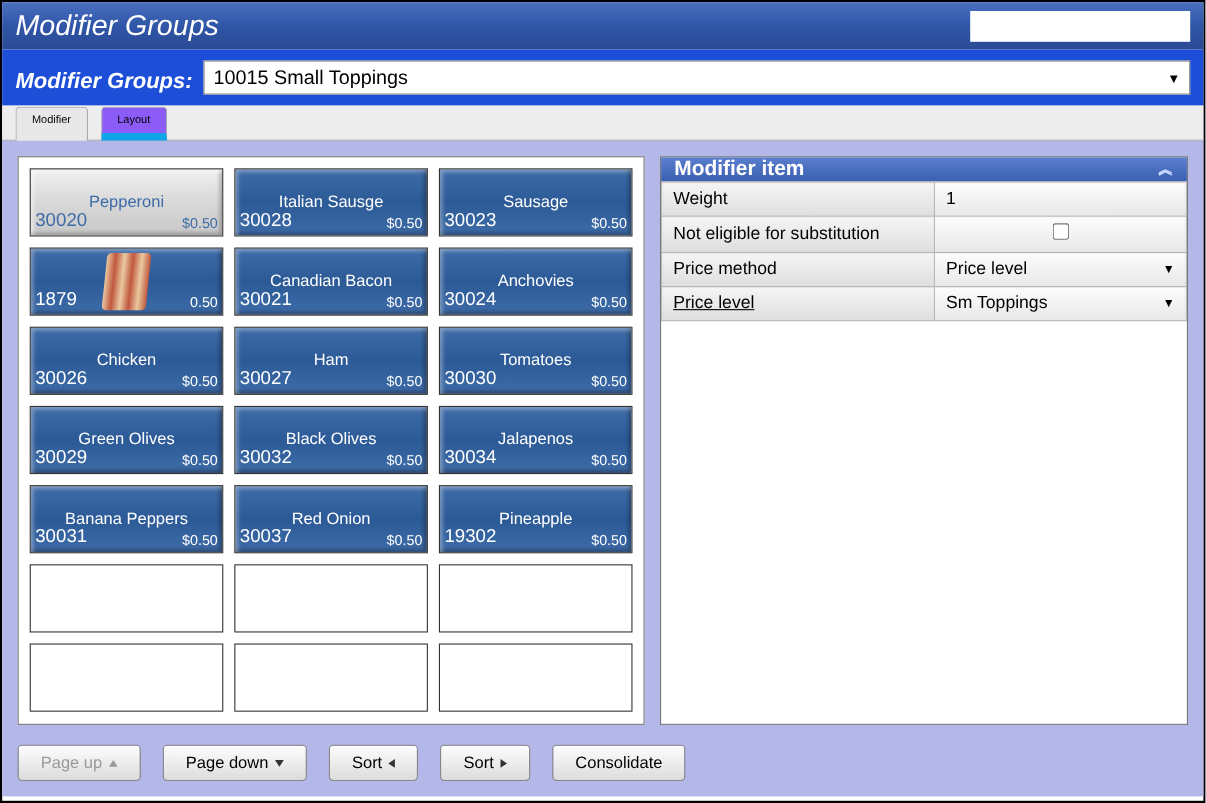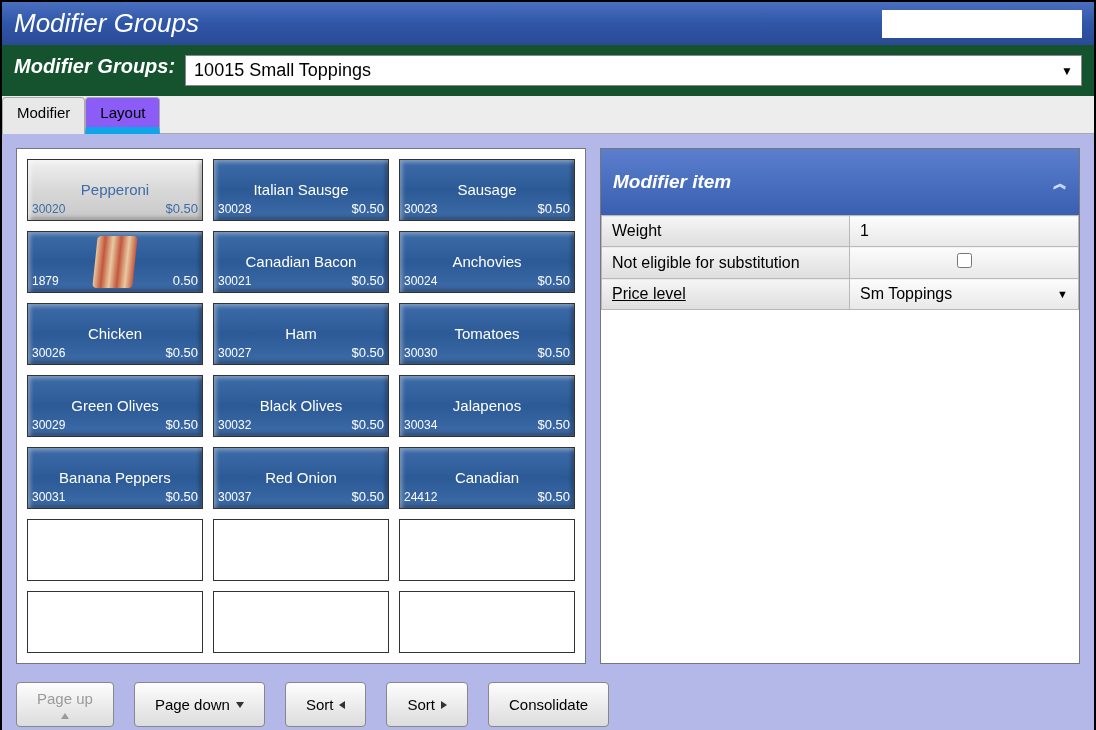--- a/index.html
+++ b/index.html
@@ -1,53 +1,53 @@
 <!DOCTYPE html>
 <html><head>
 <meta charset="utf-8">
 <style>
 * { box-sizing: border-box; margin: 0; padding: 0; font-family: Tahoma, Arial, sans-serif; }
 body { background: #fff; }
 .window { border: 2px solid #000; width: 1096px; height: 730px; position: relative; background: #fff; }
 .titlebar { background: linear-gradient(to bottom, #4a6fbf 0%, #3056a8 50%, #2a4a94 100%); color: #fff; padding: 6px 12px; font-size: 26px; font-style: italic; font-weight: 400; display: flex; justify-content: space-between; align-items: center; }
 .titlebar .blank { background: #fff; width: 200px; height: 28px; }
-.subbar { background: #14532d; padding: 10px 12px; display: flex; align-items: flex-start; gap: 10px; }
+.subbar { background: #1d4ed8; padding: 10px 12px; display: flex; align-items: flex-end; gap: 10px; }
 .subbar-label { color: #fff; font-size: 20px; font-style: italic; font-weight: bold; }
 .dropdown { flex: 1; background: #fff; border: 1px solid #888; padding: 4px 8px; font-size: 18px; display: flex; justify-content: space-between; align-items: center; cursor: pointer; }
 .dropdown .caret { font-size: 12px; }
 .tabstrip { background: #ededed; border-bottom: 1px solid #aaa; display: flex; }
-.tab { padding: 6px 14px; font-size: 15px; border: 1px solid #aaa; border-bottom: none; background: #e8e8e8; cursor: pointer; border-top-left-radius: 4px; border-top-right-radius: 4px; position: relative; top: 1px;}
+.tab { padding: 6px 14px; font-size: 10px; border: 1px solid #aaa; border-bottom: none; background: #e8e8e8; cursor: pointer; border-top-left-radius: 4px; border-top-right-radius: 4px; position: relative; top: 1px; margin-left: 12px;}
 .tab.active { background: #8b5cf6; border-bottom: 7px solid #0ea5e9;}
 .content { background: #b3b8e8; padding: 14px; height: 596px; display: flex; flex-direction: column; }
 .panels { display: flex; gap: 14px; flex: 1; }
 .grid-panel { background: #fff; border: 1px solid #777; padding: 10px; flex: 0 0 560px; }
 .grid { display: grid; grid-template-columns: repeat(3, 176px); grid-auto-rows: 62px; gap: 10px; }
 .tile { border: 1px solid #333; background: linear-gradient(to bottom, #3e6ca8 0%, #2c5a96 50%, #3e6ca8 100%); color: #fff; position: relative; cursor: pointer; box-shadow: inset 2px 2px 4px rgba(255,255,255,0.4), inset -2px -2px 4px rgba(0,0,0,0.4); display: flex; align-items: center; justify-content: center; }
 .tile .tname { font-size: 15px; text-align: center; line-height: 1.1; }
-.tile .tcode { position: absolute; left: 4px; bottom: 4px; font-size: 12px; }
+.tile .tcode { position: absolute; left: 4px; bottom: 4px; font-size: 17px; }
 .tile .tprice { position: absolute; right: 4px; bottom: 4px; font-size: 13px; }
 .tile.selected { background: linear-gradient(to bottom, #f0f0f0 0%, #d8d8d8 50%, #c8c8c8 100%); color: #3e6ca8; border: 1px solid #333; box-shadow: inset 2px 2px 4px rgba(255,255,255,0.7), inset -2px -2px 4px rgba(0,0,0,0.3);}
 .tile.bacon-img { display:flex; align-items:center; justify-content:center;}
 .bacon { width: 40px; height: 52px; background: linear-gradient(90deg, #e9c9a0 0%, #c1573e 20%, #e9c9a0 40%, #c1573e 60%, #e9c9a0 80%, #c1573e 100%); transform: skew(-6deg); border-radius: 4px; }
 .tile.empty { background: #fff; box-shadow: none; border: 1px solid #333; }
 .side-panel { flex: 1; background: #fff; border: 1px solid #777; display: flex; flex-direction: column; }
-.side-title { background: linear-gradient(to bottom, #5b7fce 0%, #3a5fb0 100%); color: #fff; font-weight: bold; font-style: italic; font-size: 19px; padding: 22px 12px; display: flex; justify-content: space-between; align-items: flex-end; }
+.side-title { background: linear-gradient(to bottom, #5b7fce 0%, #3a5fb0 100%); color: #fff; font-weight: bold; font-size: 19px; padding: 0 12px; display: flex; justify-content: space-between; align-items: center; }
 .collapse-arrows { font-size: 14px; color: #cfe0ff; cursor: pointer;}
 .prop-table { width: 100%; border-collapse: collapse; }
 .prop-table td { border: 1px solid #b8b8b8; padding: 6px 10px; font-size: 16px; background: linear-gradient(to bottom, #fcfcfc, #e8e8e8);}
 .prop-table td.key { width: 52%; background: linear-gradient(to bottom, #f5f5f5, #dedede);}
 .underline { text-decoration: underline; }
 .val-select { display: flex; justify-content: space-between; align-items: center; cursor: pointer;}
 .val-select .caret { font-size: 11px; }
 input[type=checkbox] { width: 15px; height: 15px; }
 .val-center { text-align: center; }
 .val-input { width: 100%; border: none; background: transparent; font-size: 16px; outline: none;}
 .buttonbar { display: flex; gap: 20px; margin-top: 18px; }
 .btn { background: linear-gradient(to bottom, #fdfdfd, #dcdcdc); border: 1px solid #888; border-radius: 4px; padding: 7px 20px; font-size: 15px; cursor: pointer; display: flex; align-items: center; gap: 6px;}
-.btn.disabled { color: #9a9a9a; flex-direction: column; }
+.btn.disabled { color: #9a9a9a; }
 .tri-up { width: 0; height: 0; border-left: 4px solid transparent; border-right: 4px solid transparent; border-bottom: 6px solid #333; display:inline-block;}
 .tri-down { width: 0; height: 0; border-left: 4px solid transparent; border-right: 4px solid transparent; border-top: 6px solid #333; display:inline-block;}
 .tri-left { width: 0; height: 0; border-top: 4px solid transparent; border-bottom: 4px solid transparent; border-right: 6px solid #333; display:inline-block;}
 .tri-right { width: 0; height: 0; border-top: 4px solid transparent; border-bottom: 4px solid transparent; border-left: 6px solid #333; display:inline-block;}
 .btn.disabled .tri-up { border-bottom-color: #9a9a9a;}
 </style>
 </head>
 <body>
 
 <div class="window">
@@ -137,22 +137,22 @@
               <div class="tname">Banana Peppers</div>
               <div class="tcode">30031</div>
               <div class="tprice">$0.50</div>
             </div>
             <div class="tile">
               <div class="tname">Red Onion</div>
               <div class="tcode">30037</div>
               <div class="tprice">$0.50</div>
             </div>
             <div class="tile">
-              <div class="tname">Canadian</div>
-              <div class="tcode">24412</div>
+              <div class="tname">Pineapple</div>
+              <div class="tcode">19302</div>
               <div class="tprice">$0.50</div>
             </div>
             <div class="tile empty"></div>
             <div class="tile empty"></div>
             <div class="tile empty"></div>
             <div class="tile empty"></div>
             <div class="tile empty"></div>
             <div class="tile empty"></div>
           </div>
       </div>
@@ -170,20 +170,29 @@
               <input class="val-input" value="1" style="">
             </td>
           </tr>
           <tr>
             <td class="key">Not eligible for substitution</td>
             <td class="val-center">
               <input type="checkbox" style="">
             </td>
           </tr>
           <tr>
+            <td class="key">Price method</td>
+            <td>
+              <div class="val-select">
+                <span>Price level</span>
+                <span class="caret">▼</span>
+              </div>
+            </td>
+          </tr>
+          <tr>
             <td class="key"><span class="underline">Price level</span></td>
             <td>
               <div class="val-select">
                 <span>Sm Toppings</span>
                 <span class="caret">▼</span>
               </div>
             </td>
           </tr>
         </tbody>
           </table>

